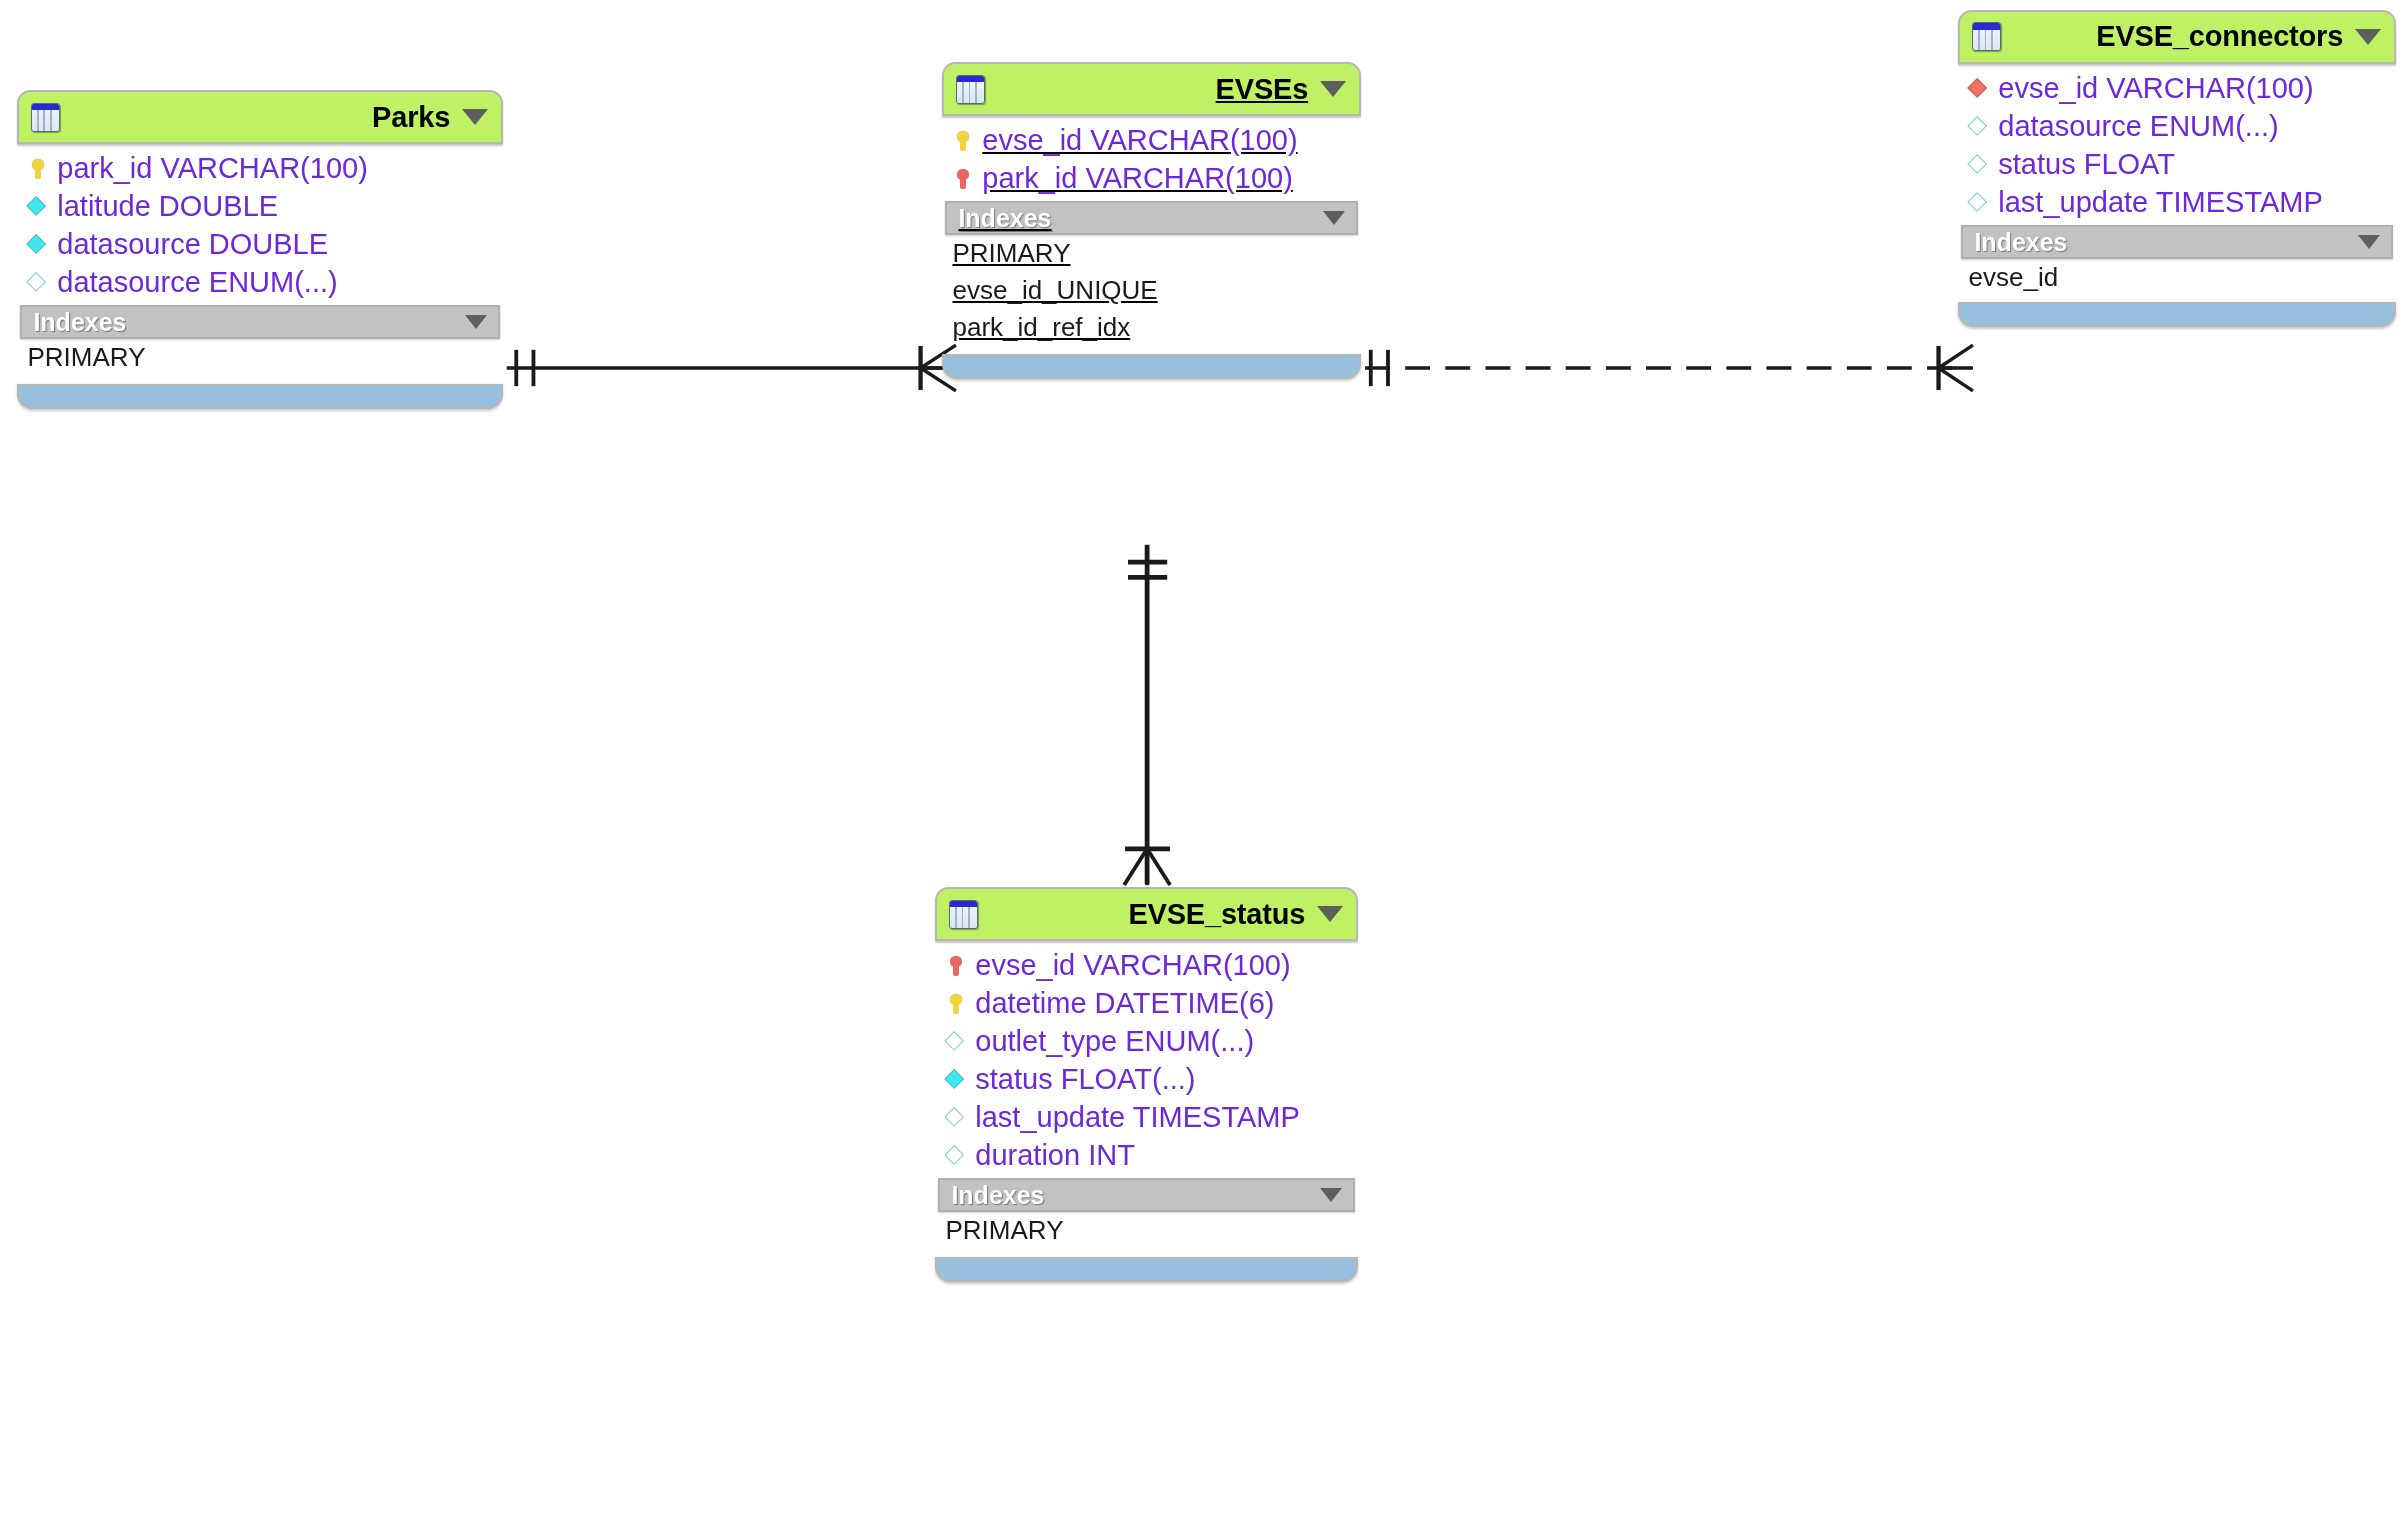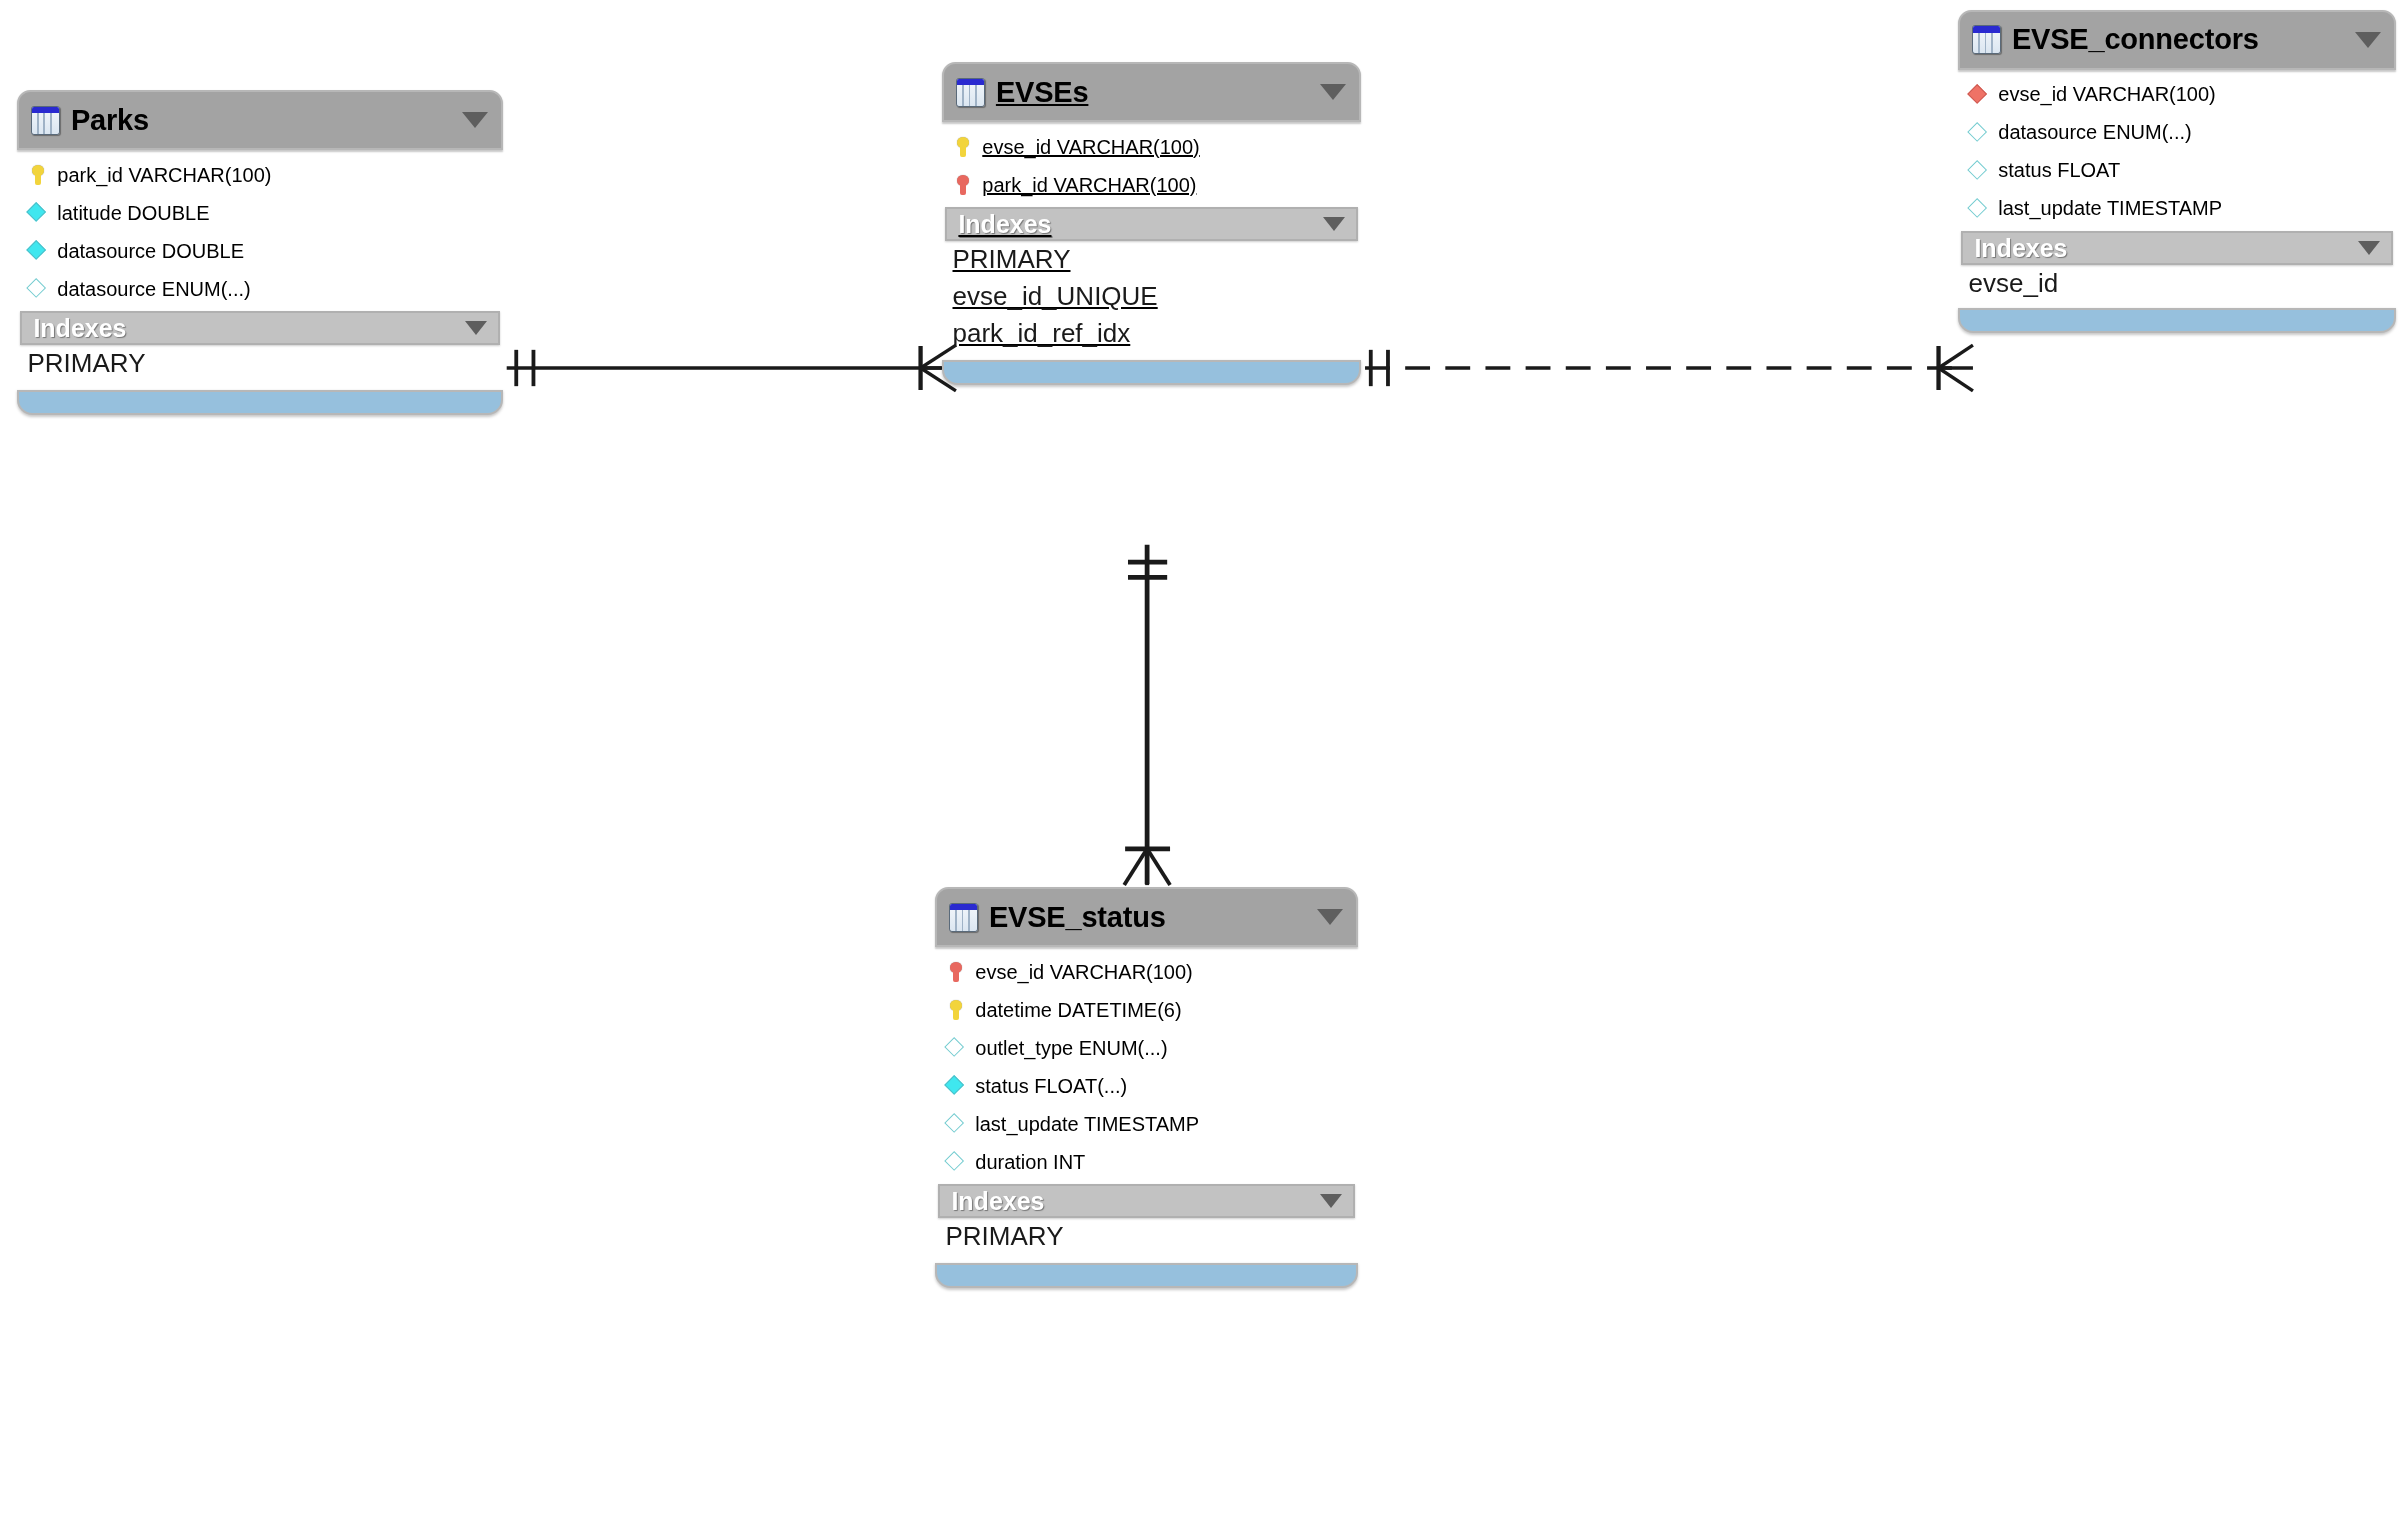--- a/index.html
+++ b/index.html
@@ -37,28 +37,29 @@
   
   .table-box {
     position: absolute;
     z-index: 3;
     box-sizing: border-box;
   }
 
   .tbl-header {
     position: relative;
     box-sizing: border-box;
-    height: 60px;
-    background: #a3a3a3;
+    height: 54px;
+    background: #bef264;
     border: 2.9px solid #b7b7b7;
     border-radius: 13.4px 13.4px 0 0;
     display: flex;
     align-items: center;
     padding: 0 13.4px 0 12.4px;
     box-shadow: 0 1.9px 1.9px rgba(0,0,0,0.22);
+    text-align: right;
   }
 
   .tbl-icon {
     position: relative;
     width: 29px;
     height: 29px;
     flex: 0 0 29px;
     background: linear-gradient(#f3f7fb, #dbe6f1);
     border: 1.9px solid #5a6a7a;
     border-radius: 2.9px;
@@ -170,22 +171,22 @@
   .dia-notnull {
     background: #3fe7ef;
     border: 1.9px solid #4fbcc6;
   }
   .dia-fk {
     background: #ef7266;
     border: 1.9px solid #cc5a52;
   }
 
   .col-text {
-    font-size: 20px;
-    color: #000000;
+    font-size: 29px;
+    color: #6d28d9;
     line-height: 1;
   }
 
   .idx-header {
     position: relative;
     box-sizing: border-box;
     height: 34px;
     margin: 3.8px 2.9px 0 2.9px;
     background: #c2c2c2;
     border: 2.9px solid #b0b0b0;

